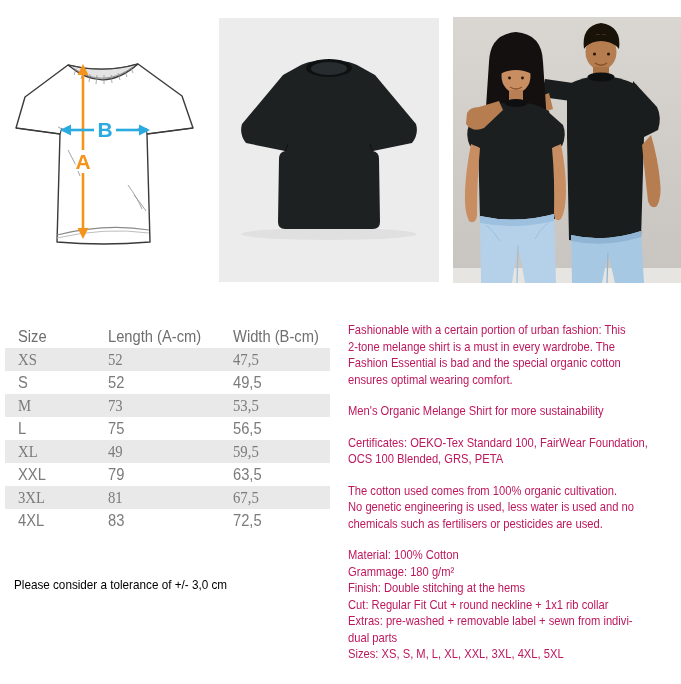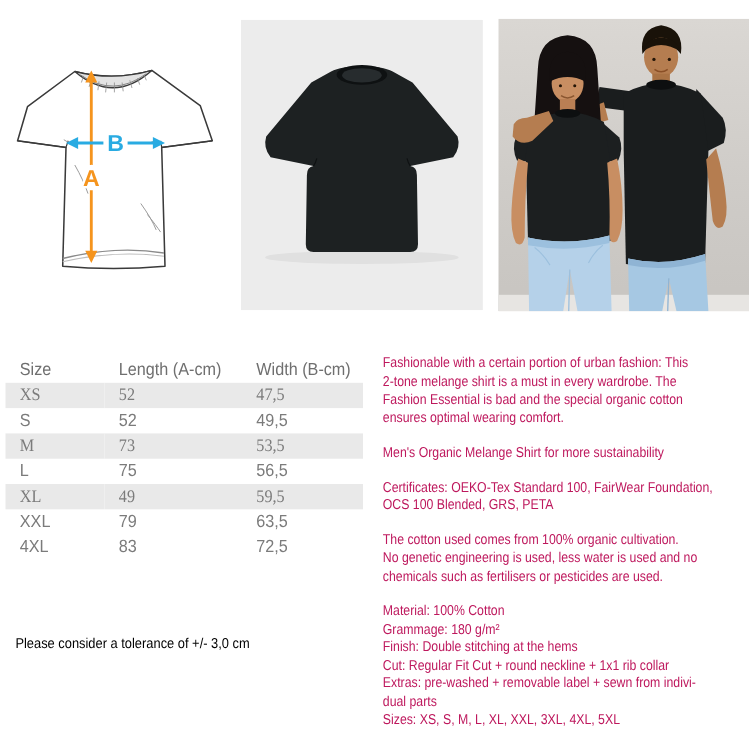--- a/index.html
+++ b/index.html
@@ -205,20 +205,25 @@
       <tr class="alt">
         <td><span>XL</span></td>
           <td><span>49</span></td>
           <td><span>59,5</span></td>
       </tr>
       <tr>
         <td><span>XXL</span></td>
           <td><span>79</span></td>
           <td><span>63,5</span></td>
       </tr>
+      <tr class="alt">
+        <td><span>3XL</span></td>
+          <td><span>81</span></td>
+          <td><span>67,5</span></td>
+      </tr>
       <tr>
         <td><span>4XL</span></td>
           <td><span>83</span></td>
           <td><span>72,5</span></td>
       </tr>
     </tbody>
   </table>
 
   <div class="tolerance-note">Please consider a tolerance of +/- 3,0 cm</div>
 

